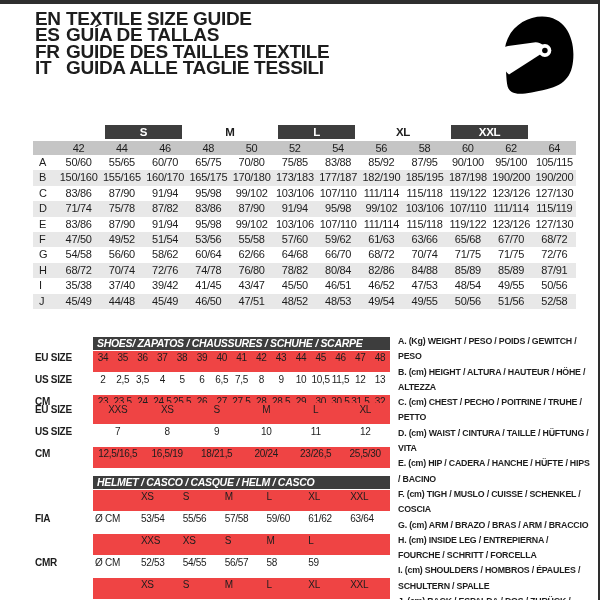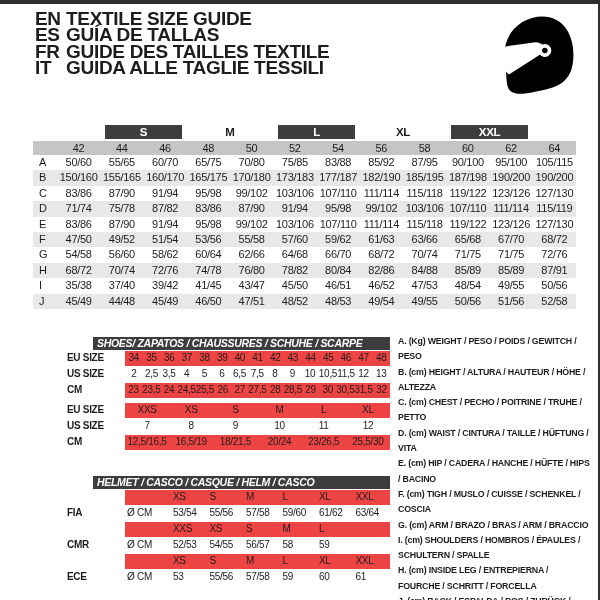--- a/index.html
+++ b/index.html
@@ -25,21 +25,21 @@
   .num-row{background:#c5c5c5;height:14px;line-height:14px;text-align:center;font-size:11px;}
   .trow{height:15.4px;line-height:15.4px;text-align:center;}
   .trow.stripe{background:#e8e8e8;}
   .trow .letter{text-align:left;padding-left:6px;}
 
   
   .btable{position:absolute;left:33px;width:357px;font-size:10px;letter-spacing:-0.3px;}
   .b-title-row{display:flex;height:13px;margin-bottom:1px;}
   .b-label-col{flex:0 0 60px;font-weight:bold;line-height:13px;padding-left:2px;box-sizing:border-box;}
   .b-title{flex:1;background:#3d3d3d;color:#fff;font-weight:bold;font-size:10.5px;line-height:13px;padding-left:4px;font-style:italic;}
-  .b-row{display:flex;height:15px;margin-bottom:1px;margin-left:32px;}
+  .b-row{display:flex;height:21px;margin-bottom:1px;}
   .b-cells{flex:1;display:grid;line-height:13px;text-align:center;}
   .b-cells.shaded{background:#ef4444;}
   .cells-15{grid-template-columns:repeat(15,1fr);}
   .cells-6{grid-template-columns:repeat(6,1fr);}
   .h-cells{grid-template-columns:46px repeat(6,1fr);text-align:left;}
   .h-cells .cell{padding-left:2px;}
 
   
   .legend{position:absolute;left:398px;top:334px;width:194px;font-weight:bold;font-size:8.8px;letter-spacing:-0.2px;line-height:15.3px;}
   .legend-item{margin:0;}
@@ -443,17 +443,17 @@
   </div>
 
   <div class="legend" id="legend">
       <div class="legend-item">A. (Kg) WEIGHT / PESO / POIDS / GEWITCH / PESO</div>
       <div class="legend-item">B. (cm) HEIGHT / ALTURA / HAUTEUR / HÖHE / ALTEZZA</div>
       <div class="legend-item">C. (cm) CHEST / PECHO / POITRINE / TRUHE / PETTO</div>
       <div class="legend-item">D. (cm) WAIST / CINTURA / TAILLE / HÜFTUNG / VITA</div>
       <div class="legend-item">E. (cm) HIP / CADERA / HANCHE / HÜFTE / HIPS / BACINO</div>
       <div class="legend-item">F. (cm) TIGH / MUSLO / CUISSE / SCHENKEL / COSCIA</div>
       <div class="legend-item">G. (cm) ARM / BRAZO / BRAS / ARM / BRACCIO</div>
+      <div class="legend-item">H. (cm) INSIDE LEG / ENTREPIERNA / FOURCHE / SCHRITT / FORCELLA</div>
       <div class="legend-item">I. (cm) SHOULDERS / HOMBROS / ÉPAULES / SCHULTERN / SPALLE</div>
-      <div class="legend-item">H. (cm) INSIDE LEG / ENTREPIERNA / FOURCHE / SCHRITT / FORCELLA</div>
       <div class="legend-item">J. (cm) BACK / ESPALDA / DOS / ZURÜCK / INDIETRO</div>
     </div>
 </div>
 
 </body></html>

